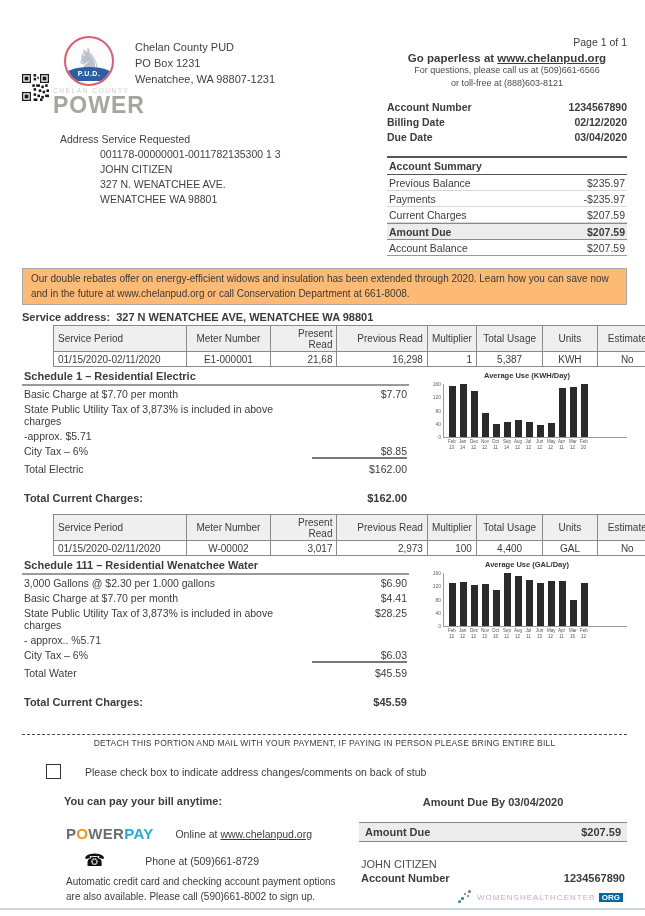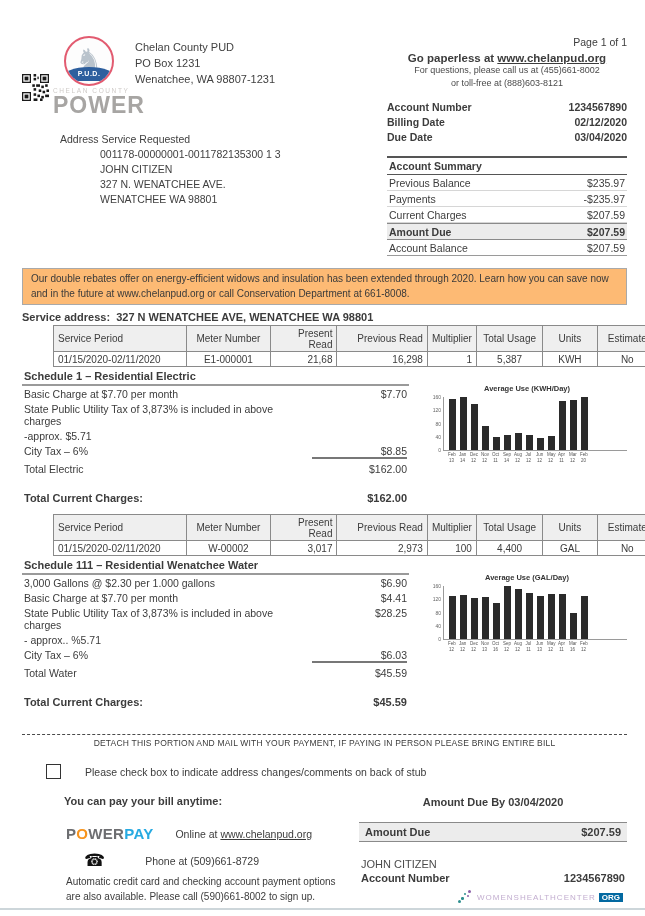--- a/index.html
+++ b/index.html
@@ -51,21 +51,21 @@
   table.meter th, table.meter td { border:1px solid #8a8a8a; padding:1.5px 4px; }
   table.meter th { background:#efefef; font-weight:normal; text-align:left; }
   table.meter th.r, table.meter td.r { text-align:right; }
   table.meter th.c, table.meter td.c { text-align:center; }
   .col-sp{width:22%;} .col-mn{width:14%;} .col-pr{width:11%;} .col-pv{width:15%;}
   .col-mu{width:8%;} .col-tu{width:11%;} .col-un{width:9%;} .col-es{width:10%;}
 
   
   .sched { display:flex; margin-top:1px; }
   .sched-left { width:388px; }
-  .sched-right { flex:1; padding-left:18px; padding-top:16px; }
+  .sched-right { flex:1; padding-left:18px; padding-top:3px; }
   .sched-title { font-size:11px; font-weight:bold; border-bottom:2px solid #9a9a9a; padding:2px 0 2px 2px; }
   .chg-line { display:flex; justify-content:space-between; font-size:10.5px; padding:1.6px 2px 1.6px 2px; }
   .chg-amt { min-width:95px; text-align:right; }
   .chg-amt.underline { border-bottom:2px solid #777; }
   .total-row { display:flex; justify-content:space-between; font-size:11px; font-weight:bold; padding:2px; margin-top:14px; margin-bottom:8px; }
 
   
   .chart { width:200px; }
   .chart-title { font-size:7.5px; font-weight:bold; text-align:center; color:#333; margin-bottom:4px; }
   .plot { position:relative; margin-left:16px; height:54px; border-left:1px solid #9a9a9a; border-bottom:1px solid #9a9a9a; }
@@ -169,21 +169,21 @@
         <div>001178-00000001-0011782135300 1 3</div>
         <div>JOHN CITIZEN</div>
         <div>327 N. WENATCHEE AVE.</div>
         <div>WENATCHEE WA 98801</div>
       </div>
     </div>
 
     <div class="top-right">
       <div class="page-label">Page 1 of 1</div>
       <div class="paperless"><span>Go paperless at </span><span class="url">www.chelanpud.org</span></div>
-      <div class="subline">For questions, please call us at (455)661-8002</div>
+      <div class="subline">For questions, please call us at (509)661-6566</div>
       <div class="subline">or toll-free at (888)603-8121</div>
 
       <div class="acct-rows">
         <div class="acct-row">
           <span>Account Number</span>
           <span>1234567890</span>
         </div>
         <div class="acct-row">
           <span>Billing Date</span>
           <span>02/12/2020</span>

